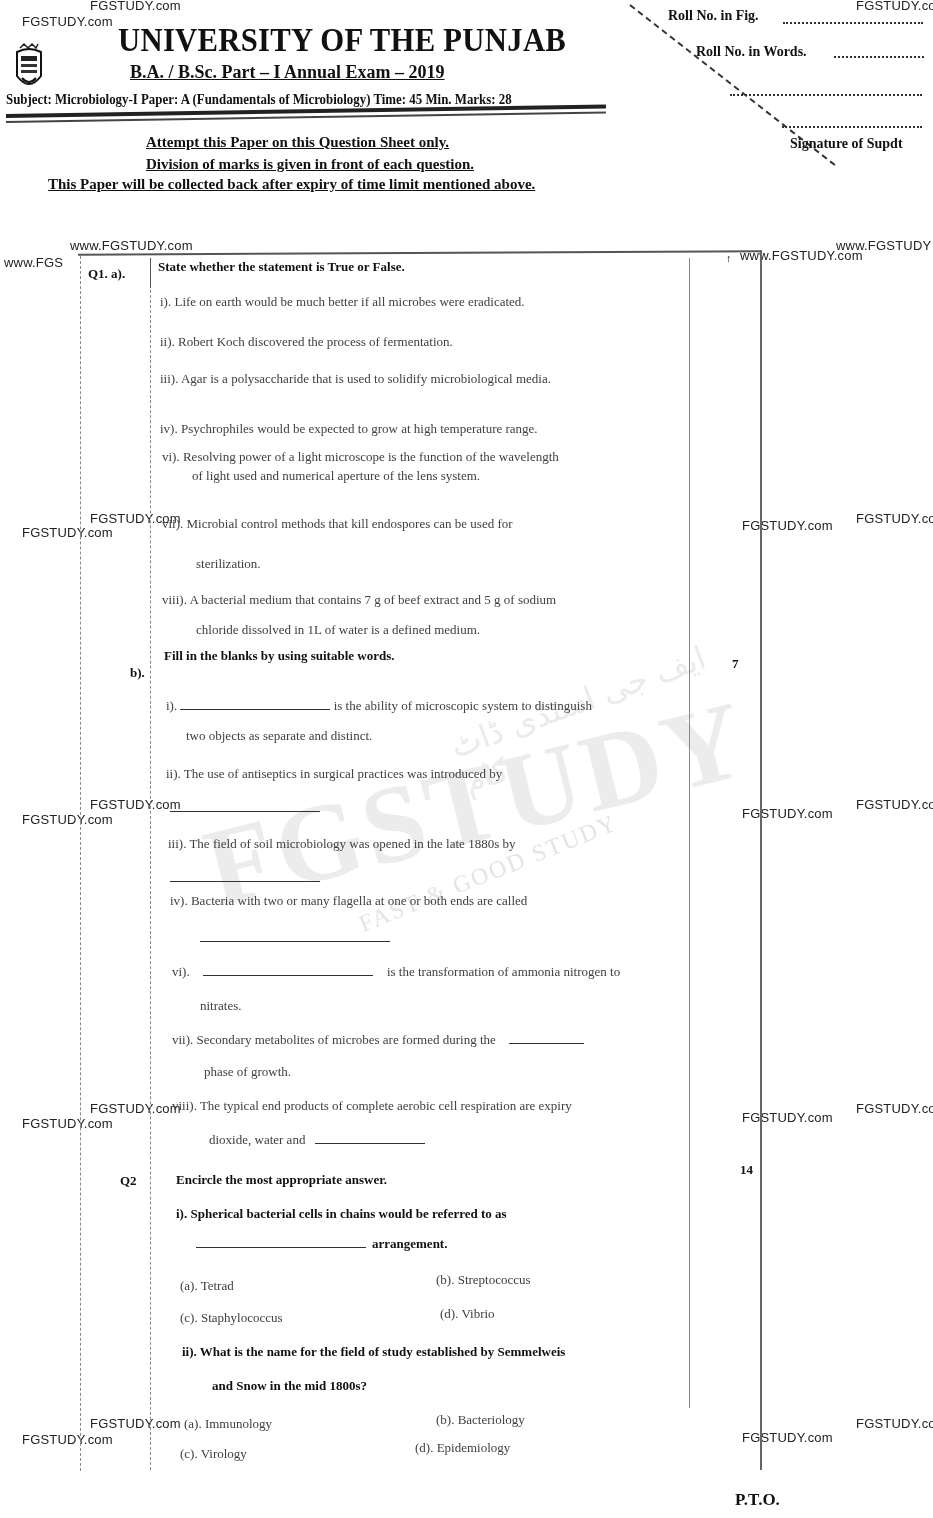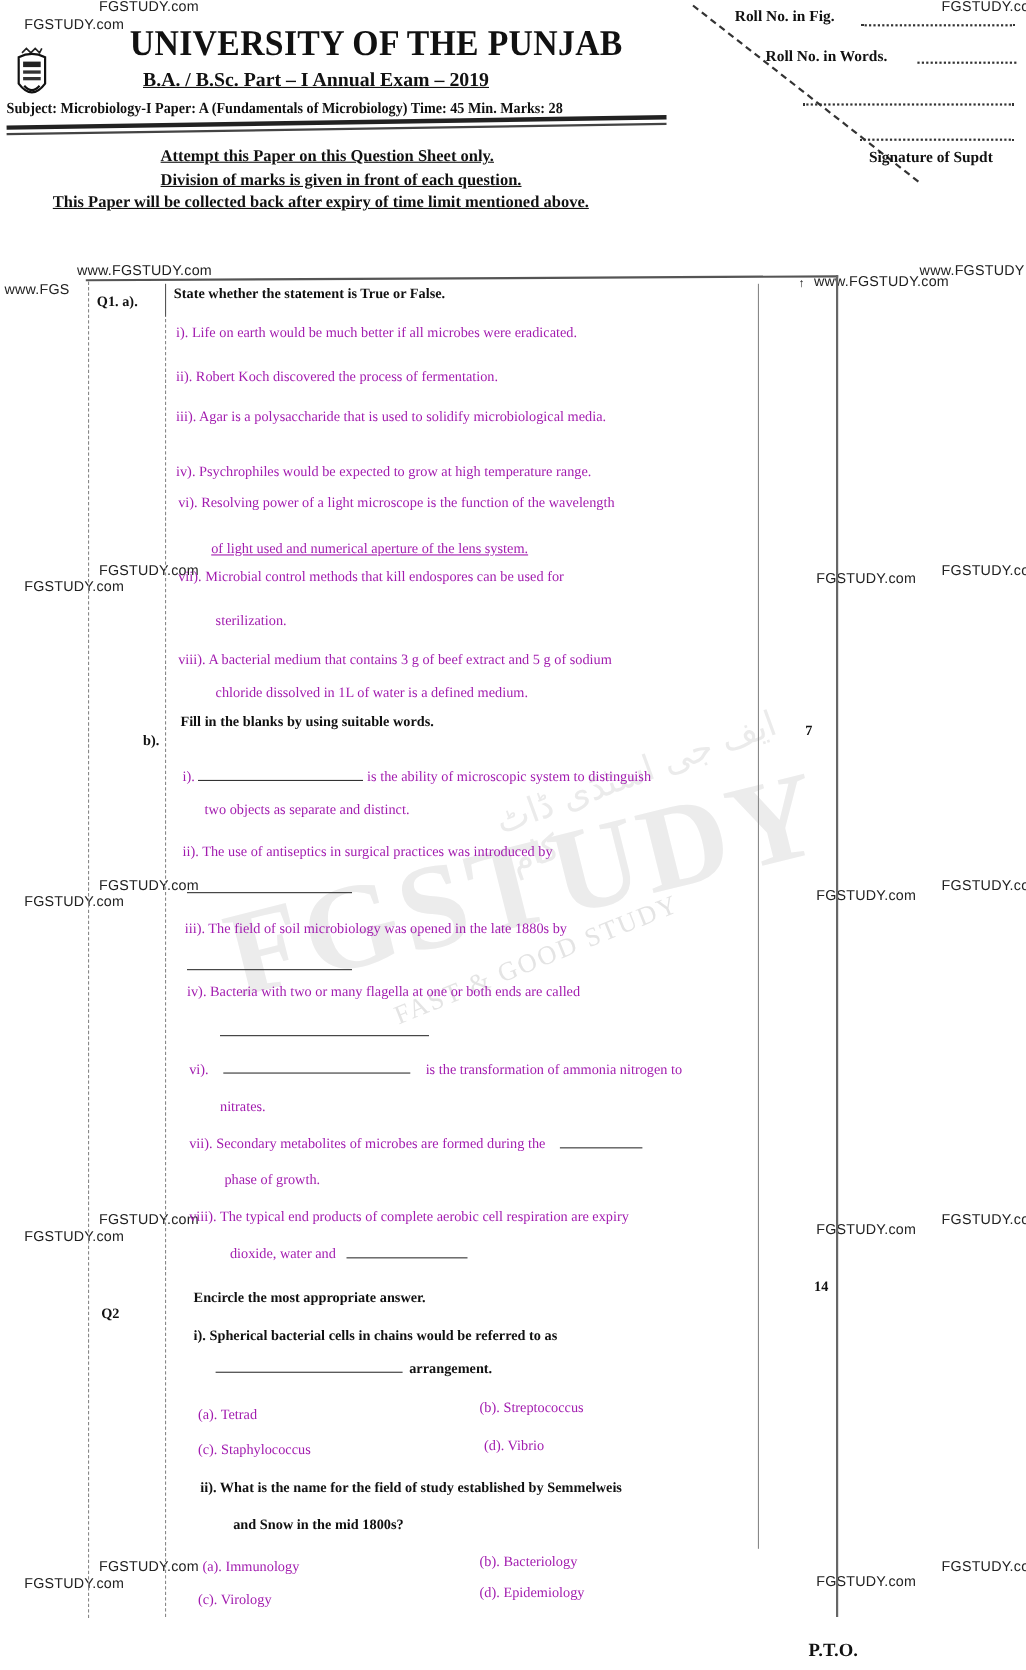--- a/index.html
+++ b/index.html
@@ -20,21 +20,21 @@
 
     .roll { position: absolute; font-size: 14px; font-weight: bold; white-space: nowrap; }
     .dots { position: absolute; border-bottom: 2px dotted #333; height: 2px; }
     .diag { position: absolute; left: 630px; top: 4px; width: 260px; height: 0; border-top: 2px dashed #333; transform: rotate(38deg); transform-origin: left; }
 
     .frame-line { position: absolute; background: #555; }
     .frame-dash { position: absolute; border-left: 1px dashed #888; width: 0; }
 
     .qlabel { position: absolute; font-size: 13px; font-weight: bold; }
     .qhead { position: absolute; font-size: 13px; font-weight: bold; white-space: nowrap; }
-    .item { position: absolute; font-size: 13px; white-space: nowrap; color: #a21caf; }
+    .item { position: absolute; font-size: 13px; white-space: nowrap; color: #404040; }
     .item.bold { font-weight: bold; color: #111; }
     .blank { display: inline-block; border-bottom: 1px solid #333; vertical-align: baseline; }
     .marks { position: absolute; font-size: 13px; font-weight: bold; }
 
     .bg-wm { position: absolute; left: 170px; top: 690px; width: 560px; height: 240px; pointer-events: none; }
     .bg-wm .big { position: absolute; left: 30px; top: 50px; font-size: 110px; font-weight: bold; color: #ececec; transform: rotate(-14deg); letter-spacing: 4px; }
     .bg-wm .tag { position: absolute; left: 180px; top: 170px; font-size: 24px; color: #e4e4e4; transform: rotate(-22deg); letter-spacing: 2px; }
     .bg-wm .urdu { position: absolute; left: 280px; top: -10px; font-size: 32px; color: #ebebeb; transform: rotate(-20deg); font-family: "DejaVu Sans", sans-serif; }
 
     .pto { position: absolute; left: 735px; top: 1490px; font-size: 17px; font-weight: bold; }
@@ -109,24 +109,24 @@
 
 <div class="qlabel" style="left:88px;top:266px;">Q1.  a).</div>
 <div class="qhead" style="left:158px;top:259px;">State whether the statement is True or False.</div>
 <div class="marks" style="left:726px;top:252px;font-size:11px;">↑</div>
 
 <div class="item" style="left:160px;top:294px;">i). Life on earth would be much better if all microbes were eradicated.</div>
 <div class="item" style="left:160px;top:334px;">ii). Robert Koch discovered the process of fermentation.</div>
 <div class="item" style="left:160px;top:371px;">iii). Agar is a polysaccharide that is used to solidify microbiological media.</div>
 <div class="item" style="left:160px;top:410px;margin-top:11px;">iv). Psychrophiles would be expected to grow at high temperature range.</div>
 <div class="item" style="left:162px;top:449px;">vi). Resolving power of a light microscope is the function of the wavelength</div>
-<div class="item" style="left:192px;top:491px;text-decoration:underline;">of light used and numerical aperture of the lens system.</div>
+<div class="item" style="left:192px;top:468px;">of light used and numerical aperture of the lens system.</div>
 <div class="item" style="left:162px;top:516px;">vii). Microbial control methods that kill endospores can be used for</div>
 <div class="item" style="left:196px;top:556px;">sterilization.</div>
-<div class="item" style="left:162px;top:592px;">viii). A bacterial medium that contains 3 g of beef extract and 5 g of sodium</div>
+<div class="item" style="left:162px;top:592px;">viii). A bacterial medium that contains 7 g of beef extract and 5 g of sodium</div>
 <div class="item" style="left:196px;top:622px;">chloride dissolved in 1L of water is a defined medium.</div>
 
 <div class="qlabel" style="left:130px;top:665px;">b).</div>
 <div class="qhead" style="left:164px;top:648px;">Fill in the blanks by using suitable words.</div>
 <div class="marks" style="left:732px;top:656px;">7</div>
 
 <div class="item" style="left:166px;top:698px;">
   <span>i). </span><span class="blank" style="width:150px;"></span><span> is the ability of microscopic system to distinguish</span>
 </div>
 <div class="item" style="left:186px;top:728px;">two objects as separate and distinct.</div>
@@ -145,33 +145,33 @@
   <span>vii). Secondary metabolites of microbes are formed during the</span>
   <span class="blank" style="width:75px;margin-left:10px;"></span>
 </div>
 <div class="item" style="left:204px;top:1064px;">phase of growth.</div>
 <div class="item" style="left:172px;top:1098px;">viii). The typical end products of complete aerobic cell respiration are expiry</div>
 <div class="item" style="left:166px;top:1132px;margin-left:43px;">
   <span>dioxide, water and</span>
   <span class="blank" style="width:110px;margin-left:6px;"></span>
 </div>
 
-<div class="qlabel" style="left:92px;top:1173px;margin-top:13px;">Q2</div>
+<div class="qlabel" style="left:120px;top:1173px;">Q2</div>
 <div class="qhead" style="left:176px;top:1172px;">Encircle the most appropriate answer.</div>
 <div class="marks" style="left:740px;top:1162px;">14</div>
 
 <div class="item bold" style="left:176px;top:1206px;">i). Spherical bacterial cells in chains would be referred to as</div>
 <div class="item bold" style="left:196px;top:1236px;">
   <span class="blank" style="width:170px;margin-right:6px;"></span><span>arrangement.</span>
 </div>
 <div class="item" style="left:180px;top:1278px;">(a). Tetrad</div>
 <div class="item" style="left:436px;top:1272px;">(b). Streptococcus</div>
 <div class="item" style="left:180px;top:1310px;">(c). Staphylococcus</div>
 <div class="item" style="left:440px;top:1306px;">(d). Vibrio</div>
 
 <div class="item bold" style="left:182px;top:1344px;">ii). What is the name for the field of study established by Semmelweis</div>
 <div class="item bold" style="left:212px;top:1378px;">and Snow in the mid 1800s?</div>
 <div class="item" style="left:184px;top:1416px;">(a). Immunology</div>
 <div class="item" style="left:436px;top:1412px;">(b). Bacteriology</div>
 <div class="item" style="left:180px;top:1446px;">(c). Virology</div>
-<div class="item" style="left:436px;top:1440px;">(d). Epidemiology</div>
+<div class="item" style="left:415px;top:1440px;">(d). Epidemiology</div>
 
 <div class="pto">P.T.O.</div>
 
 </body></html>

